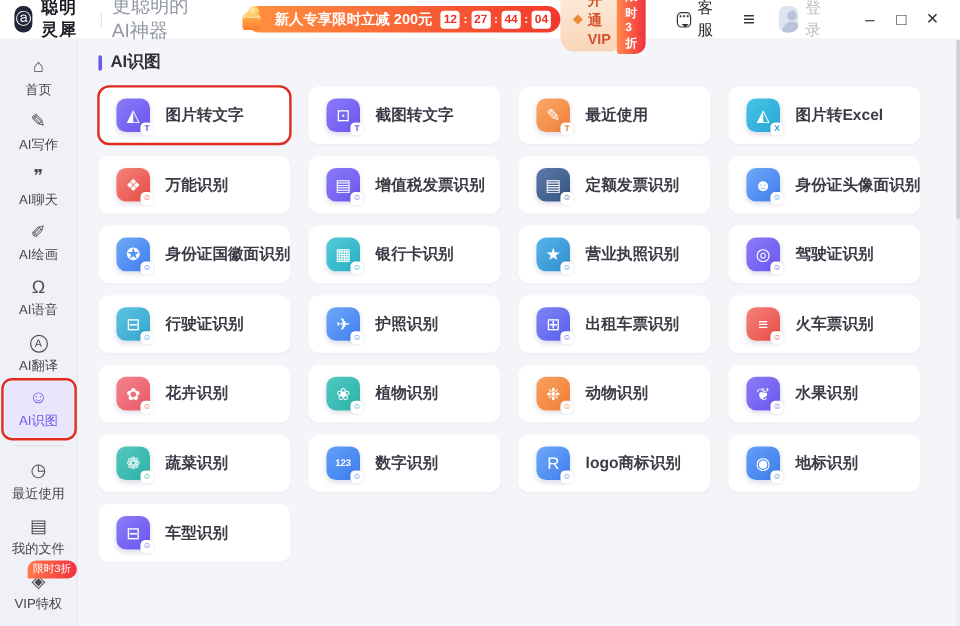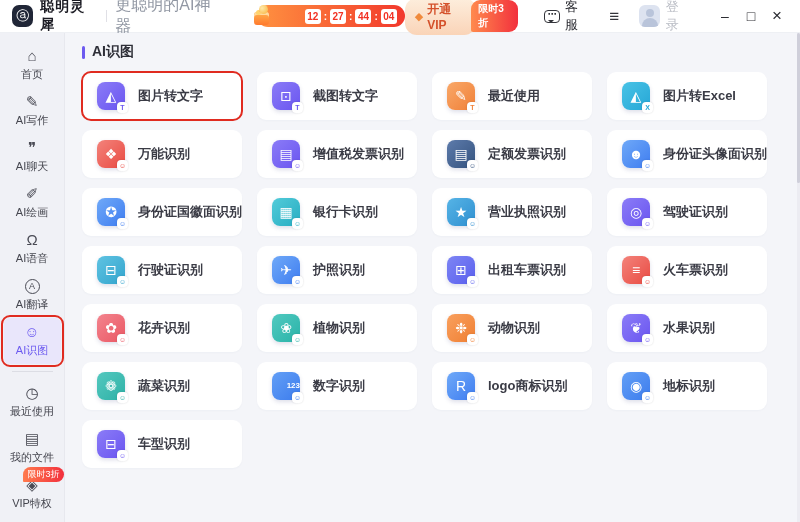--- a/index.html
+++ b/index.html
@@ -11,21 +11,21 @@
   .logo { width:22px; height:22px; border-radius:7px; background:#202637; color:#fff; font-size:13px; display:flex; align-items:center; justify-content:center; }
   .app-name { font-size:14px; font-weight:bold; color:#1c1c24; margin-left:7px; letter-spacing:1px; }
   .tagline-sep { width:1px; height:12px; background:#e0e0e6; margin:0 8px; }
   .tagline { font-size:16px; color:#9298a4; }
 
   .promo { display:flex; align-items:center; height:22px; border-radius:11px; background:linear-gradient(90deg,#ff9240,#f2382c); padding:0 8px 0 24px; margin-left:34px; position:relative; cursor:pointer; }
   .gift { position:absolute; left:-6px; top:-1px; width:22px; height:22px; }
   .gift::before { content:""; position:absolute; left:3px; top:8px; width:15px; height:13px; background:linear-gradient(#ffb14d,#ff7a2e); border-radius:3px; box-shadow:inset 0 3px 0 #ffd9a0; }
   .gift::after { content:""; position:absolute; left:8px; top:1px; width:9px; height:9px; border-radius:50%; background:radial-gradient(circle at 35% 35%,#ffe9a8,#f7b23c); box-shadow:-5px 3px 0 -2px #ffd36b; }
   .promo-text { font-size:12px; font-weight:bold; color:#fff; margin-right:7px; white-space:nowrap; }
-  .countdown { display:flex; align-items:center; gap:3px;margin-left:24px; }
+  .countdown { display:flex; align-items:center; gap:3px; }
   .cd-box { min-width:16px; height:15px; background:#fff; border-radius:3px; color:#f23224; font-size:10px; font-weight:bold; display:flex; align-items:center; justify-content:center; padding:0 2px; }
   .cd-sep { color:#fff; font-size:10px; font-weight:bold; }
 
   .tb-right { margin-left:auto; display:flex; align-items:center; }
   .vip-wrap { display:flex; align-items:center; cursor:pointer; }
   .vip-btn { display:flex; align-items:center; gap:4px; background:linear-gradient(#fdeedd,#fad4b8); border-radius:12px; padding:3px 10px; }
   .vip-diamond { color:#f08a3c; font-size:11px; line-height:1; }
   .vip-label { font-size:12px; font-weight:bold; color:#d4512b; }
   .vip-badge { margin-left:-5px; background:linear-gradient(90deg,#ff8a4d,#f2303d); color:#fff; font-size:10px; padding:2px 7px; border-radius:9px 9px 9px 2px; font-weight:bold; }
 
@@ -82,20 +82,21 @@
 <body>
 
 <div class="topbar">
   <span class="logo">ⓐ</span>
   <span class="app-name">聪明灵犀</span>
   <span class="tagline-sep"></span>
   <span class="tagline">更聪明的AI神器</span>
 
   <div class="promo">
     <span class="gift"></span>
+    <span class="promo-text">新人专享限时立减 200元</span>
     <span class="countdown">
         <span class="cd-box">12</span>
         <span class="cd-sep">:</span>
         <span class="cd-box">27</span>
         <span class="cd-sep">:</span>
         <span class="cd-box">44</span>
         <span class="cd-sep">:</span>
         <span class="cd-box">04</span>
       </span>
   </div>
@@ -322,21 +323,21 @@
           <span class="card-label">水果识别</span>
         </div>
         <div class="card">
           <span class="tile" style="background: linear-gradient(135deg, rgb(84, 200, 191), rgb(46, 177, 166));">
             <span class="tile-glyph">❁</span>
             <span class="tile-badge" style="color: rgb(46, 177, 166);">☺</span>
           </span>
           <span class="card-label">蔬菜识别</span>
         </div>
         <div class="card">
-          <span class="tile" style="background: linear-gradient(135deg, rgb(99, 159, 246), rgb(60, 124, 237)); justify-content: flex-end;">
+          <span class="tile" style="background: linear-gradient(135deg, rgb(99, 159, 246), rgb(60, 124, 237));">
             <span class="tile-glyph small">123</span>
             <span class="tile-badge" style="color: rgb(60, 124, 237);">☺</span>
           </span>
           <span class="card-label">数字识别</span>
         </div>
         <div class="card">
           <span class="tile" style="background: linear-gradient(135deg, rgb(111, 169, 248), rgb(63, 125, 240));">
             <span class="tile-glyph">R</span>
             <span class="tile-badge" style="color: rgb(63, 125, 240);">☺</span>
           </span>

